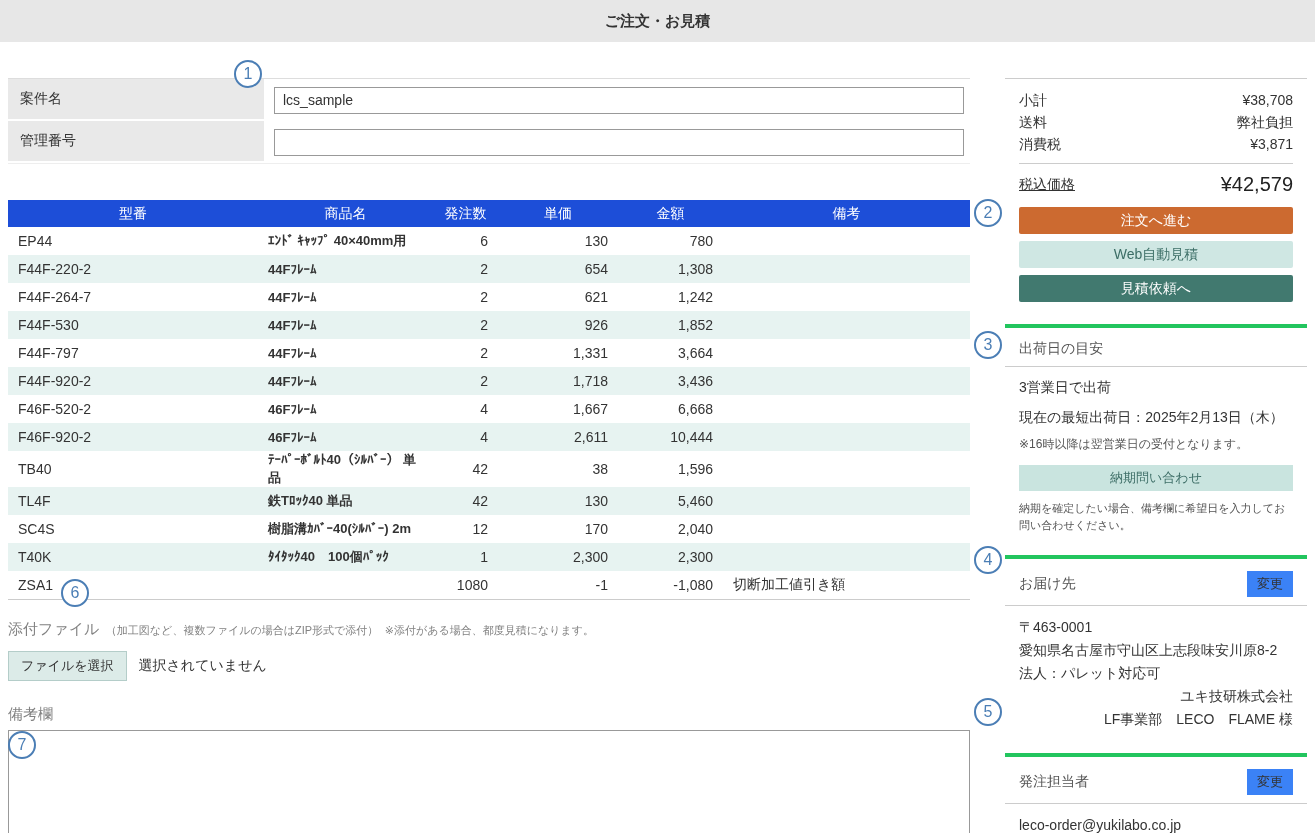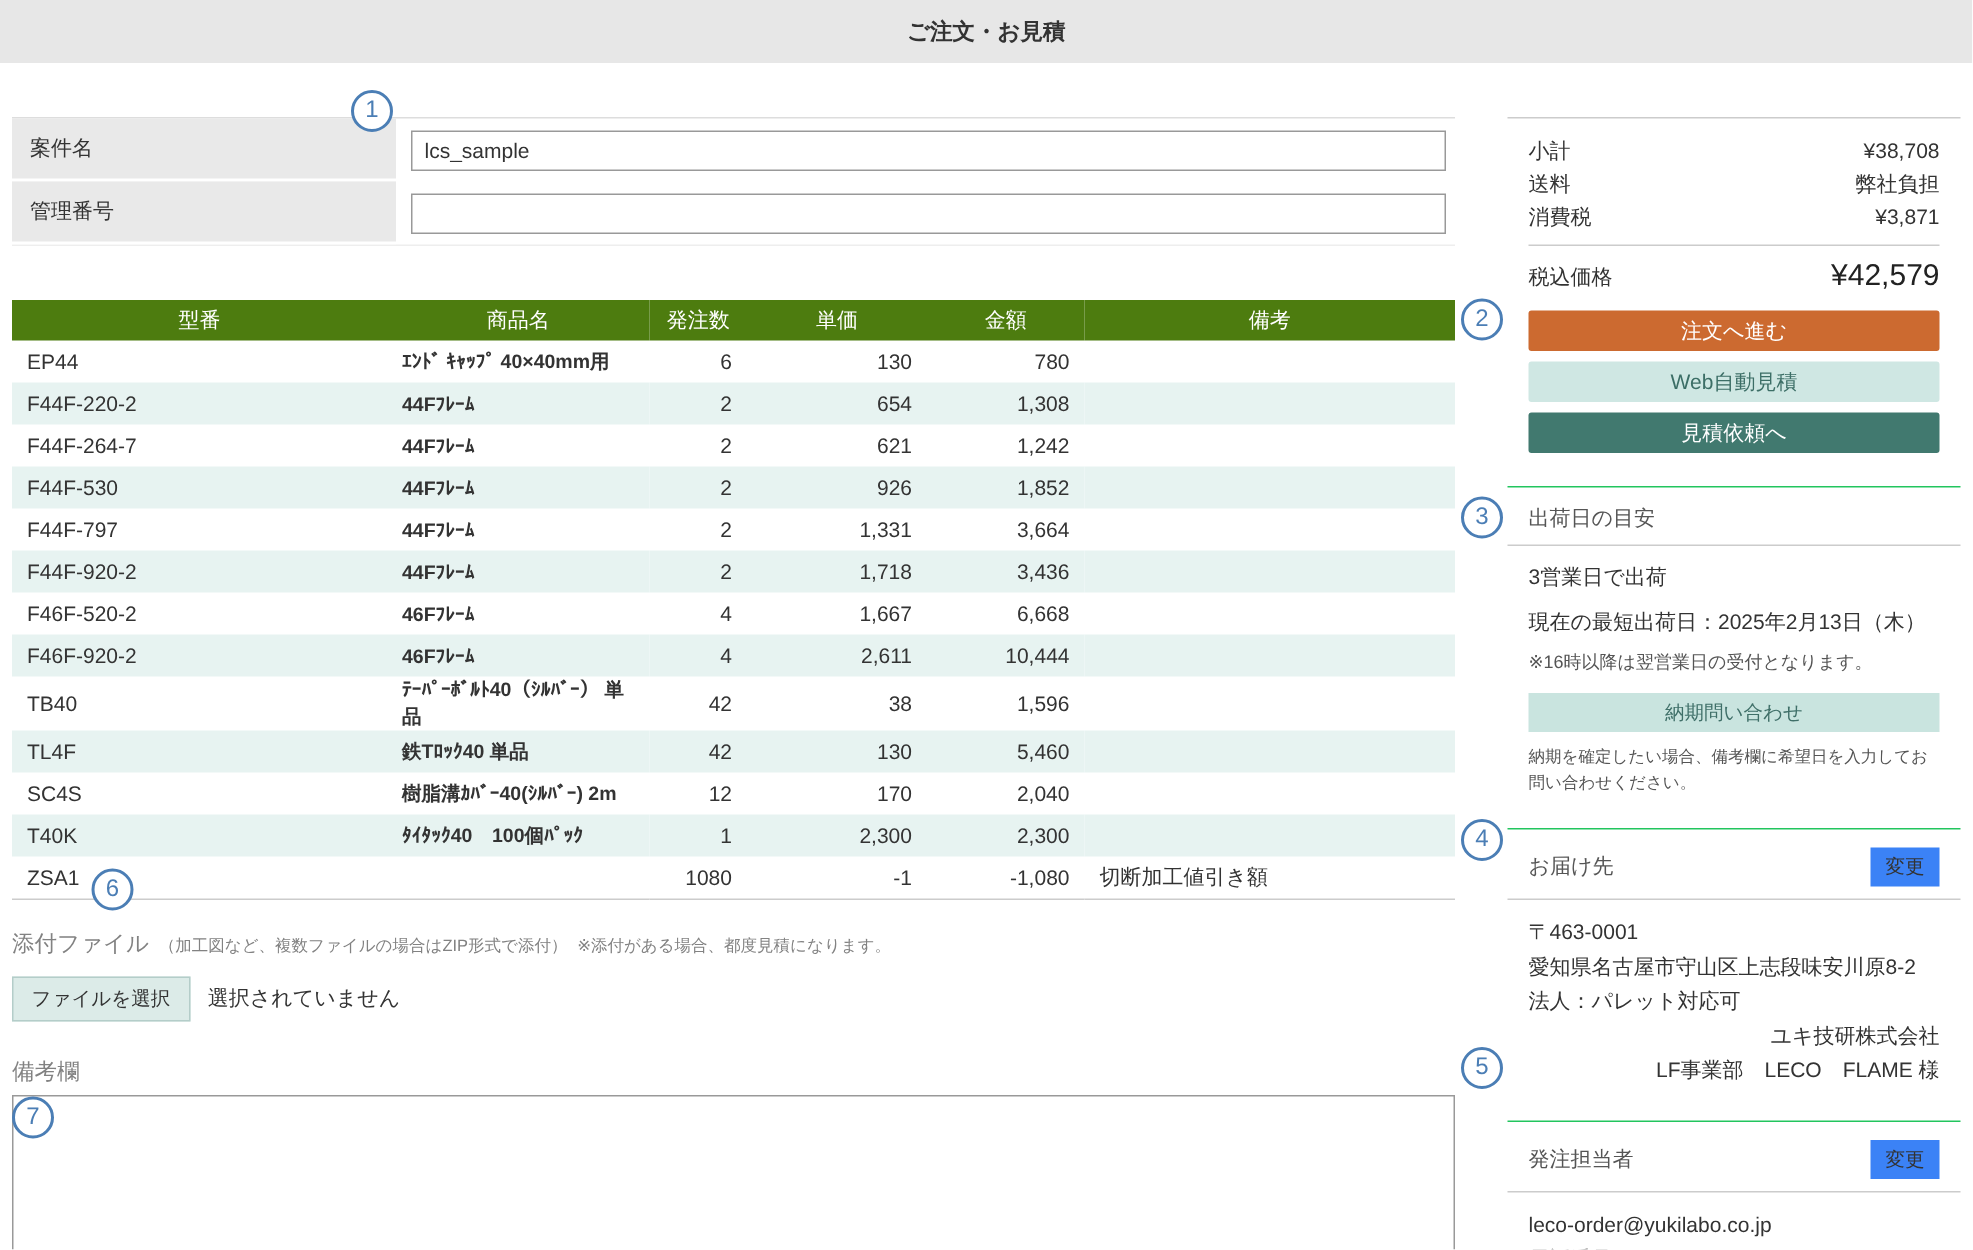--- a/index.html
+++ b/index.html
@@ -15,21 +15,21 @@
 
   
   .form-box { border-top:1px solid #ddd; border-bottom:1px solid #eee; }
   .form-row { display:flex; height:42px; }
   .form-label { width:256px; background:#e9e9e9; display:flex; align-items:center; padding:0 12px; font-size:14px; color:#333; border-bottom:2px solid #fff; }
   .form-field { flex:1; display:flex; align-items:center; padding-left:10px; }
   .text-input { width:690px; height:27px; border:1px solid #999; padding:0 8px; font-size:14px; font-family:inherit; color:#333; }
 
   
   .product-table { width:100%; border-collapse:collapse; margin-top:36px; font-size:14px; }
-  .product-table th { background:#4d7c0f; color:#fff; font-weight:normal; height:27px; padding:0 10px; text-align:center; font-size:14px; }
+  .product-table th { background:#1d4ed8; color:#fff; font-weight:normal; height:27px; padding:0 10px; text-align:center; font-size:14px; }
   .product-table td { height:28px; padding:0 10px; color:#333; }
   .product-table tr.alt td { background:#e7f3f1; }
   .product-table tr:last-child td { border-bottom:1px solid #ccc; }
   .c-model { width:250px; }
   .c-product { width:175px; font-size:13px;font-weight:bold; }
   .c-qty { width:65px; text-align:right; }
   .c-price { width:120px; text-align:right; }
   .c-amount { width:105px; text-align:right; }
   .c-note { width:247px; }
 
@@ -41,29 +41,29 @@
   .file-button { background:#dcebe8; border:1px solid #b4cdc9; padding:5px 12px; font-size:13px; color:#333; cursor:pointer; font-family:inherit; }
   .file-status { margin-left:12px; font-size:14px; color:#333; }
   .remarks-label { margin-top:24px; font-size:15px; color:#828282; }
   .remarks-textarea { margin-top:6px; width:100%; height:118px; border:1px solid #999; resize:vertical; font-family:inherit; font-size:14px; padding:6px 8px; }
 
   
   .summary-box { border-top:1px solid #ccc; padding:10px 14px 0; }
   .summary-rows { border-bottom:1px solid #ccc; padding-bottom:8px; }
   .summary-row { display:flex; justify-content:space-between; font-size:14px; line-height:22px; }
   .total-row { display:flex; justify-content:space-between; align-items:center; padding:9px 0 11px; }
-  .total-label { font-size:14px; color:#333; }
+  .total-label { font-size:14px; color:#333;text-decoration:underline; }
   .total-value { font-size:20px; color:#222; }
   .sidebar-buttons { padding:0 14px; }
   .sb-btn { display:block; width:100%; height:27px; border:none; margin-bottom:7px; font-size:14px; font-family:inherit; cursor:pointer; border-radius:2px; }
   .btn-order { background:#cc6a30; color:#fff; }
   .btn-web { background:#cfe7e3; color:#3c6e66; }
   .btn-quote { background:#41796f; color:#fff; }
 
-  .side-section { margin-top:22px; border-top:1px solid #22c55e; padding:12px 14px 0; }
+  .side-section { margin-top:22px; border-top:4px solid #22c55e; padding:12px 14px 0; }
   .section-title-row { display:flex; justify-content:space-between; align-items:center; margin:0 -14px; padding:0 14px 8px; border-bottom:1px solid #ccc; }
   .section-title { font-size:14px; color:#555; }
   .change-btn { background:#3b82f6; border:none; padding:4px 10px; font-size:13px; color:#333; cursor:pointer; font-family:inherit; }
 
   .ship-line { font-size:14px; margin-top:12px; }
   .ship-note { font-size:12px; color:#555; margin-top:9px; }
   .inquiry-btn { display:block; width:100%; height:26px; background:#c9e4df; border:none; color:#3f6f68; font-size:13px; margin-top:12px; cursor:pointer; font-family:inherit; }
   .inquiry-note { font-size:11px; color:#555; margin-top:9px; line-height:1.5; }
 
   .addr-block { margin-top:10px; }

